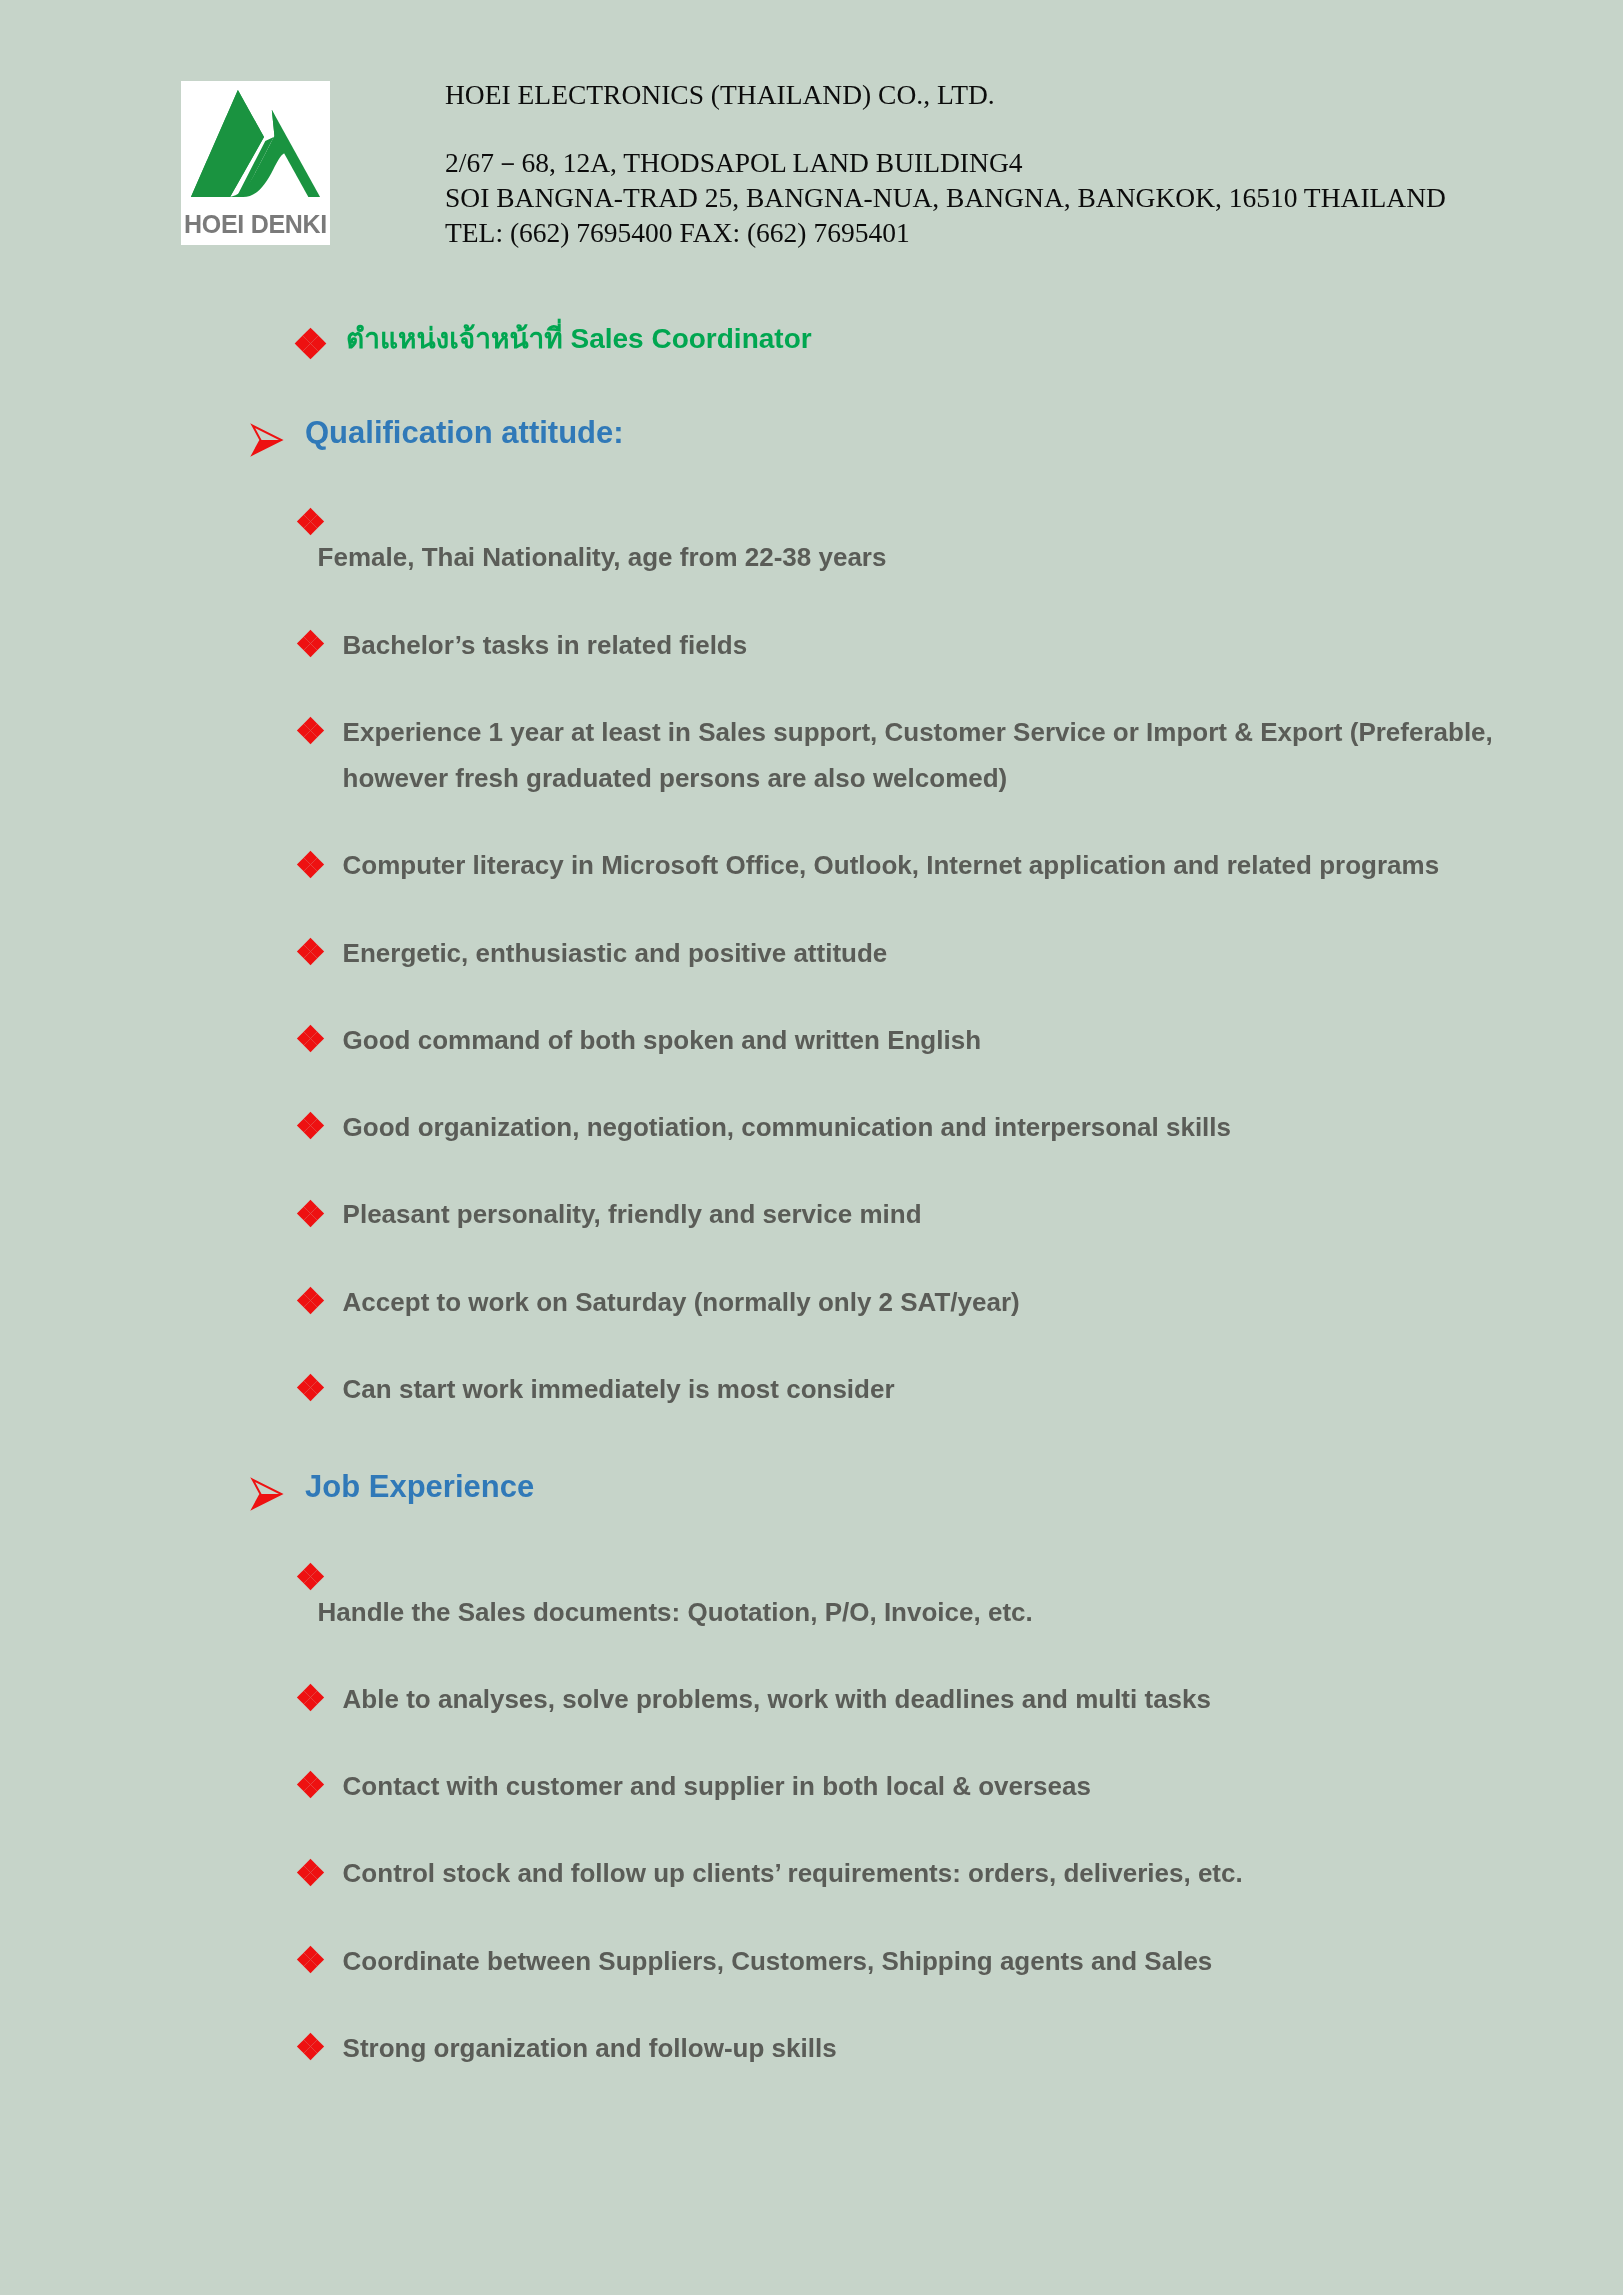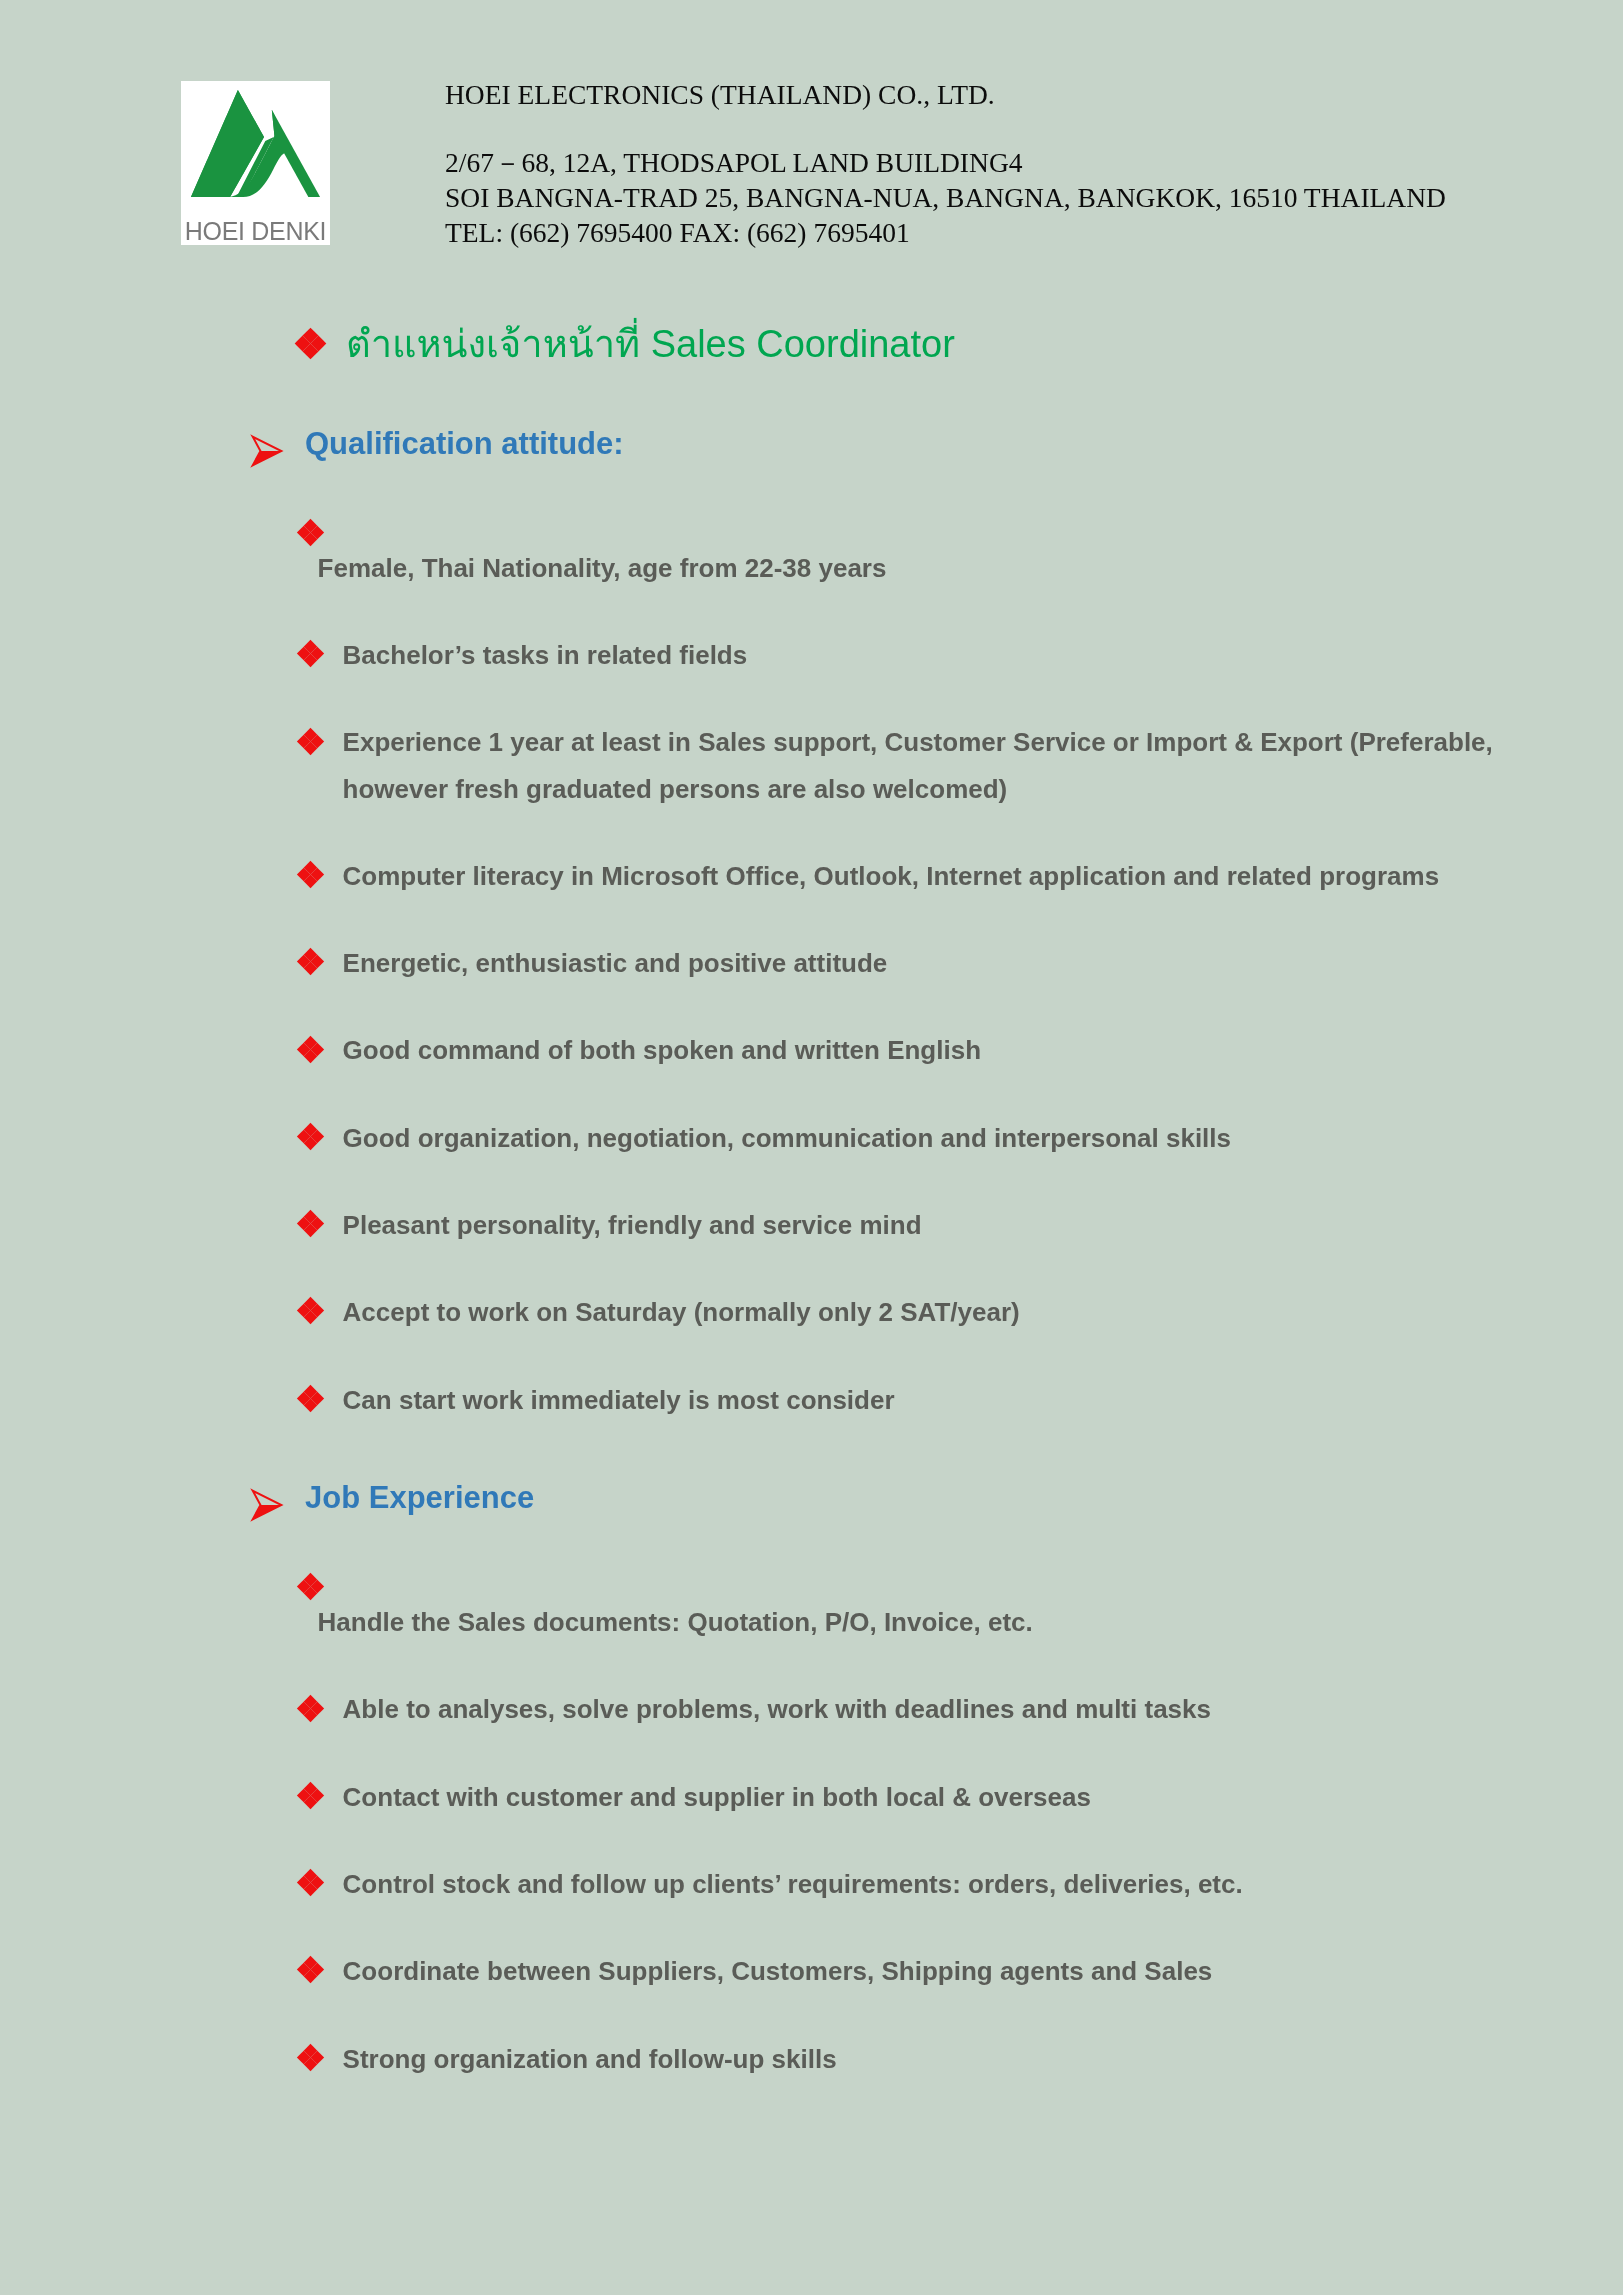--- a/index.html
+++ b/index.html
@@ -44,26 +44,26 @@
     overflow: hidden;
   }
   .logo-mark {
     width: 137px;
     height: 121px;
     margin-top: 5.2px;
     display: block;
   }
   .logo-wordmark {
     font-family: "Liberation Sans", sans-serif;
-    font-weight: normal;
+    font-weight: bold;
     font-size: 25px;
     letter-spacing: -0.3px;
     color: #7a7a7a;
     line-height: 1;
-    margin-top: 12px;
+    margin-top: 5px;
   }
 
   .company-block {
     position: absolute;
     left: 445px;
     top: 79px;
     font-family: "Liberation Serif", "DejaVu Serif", serif;
     color: #0c0c0c;
   }
   .company-name {
@@ -88,22 +88,22 @@
     width: 1623px;
   }
 
   .job-title-row {
     display: flex;
     align-items: flex-start;
     margin-left: 296px;
     margin-top: 33px;
   }
   .job-title-text {
-    font-size: 38px;
-    font-weight: normal;
+    font-size: 28px;
+    font-weight: bold;
     color: #00a650;
     line-height: 1.25;
     margin-left: 21px;
     white-space: nowrap;
   }
 
   .section-heading-row {
     display: flex;
     align-items: flex-start;
     margin-left: 250px;

